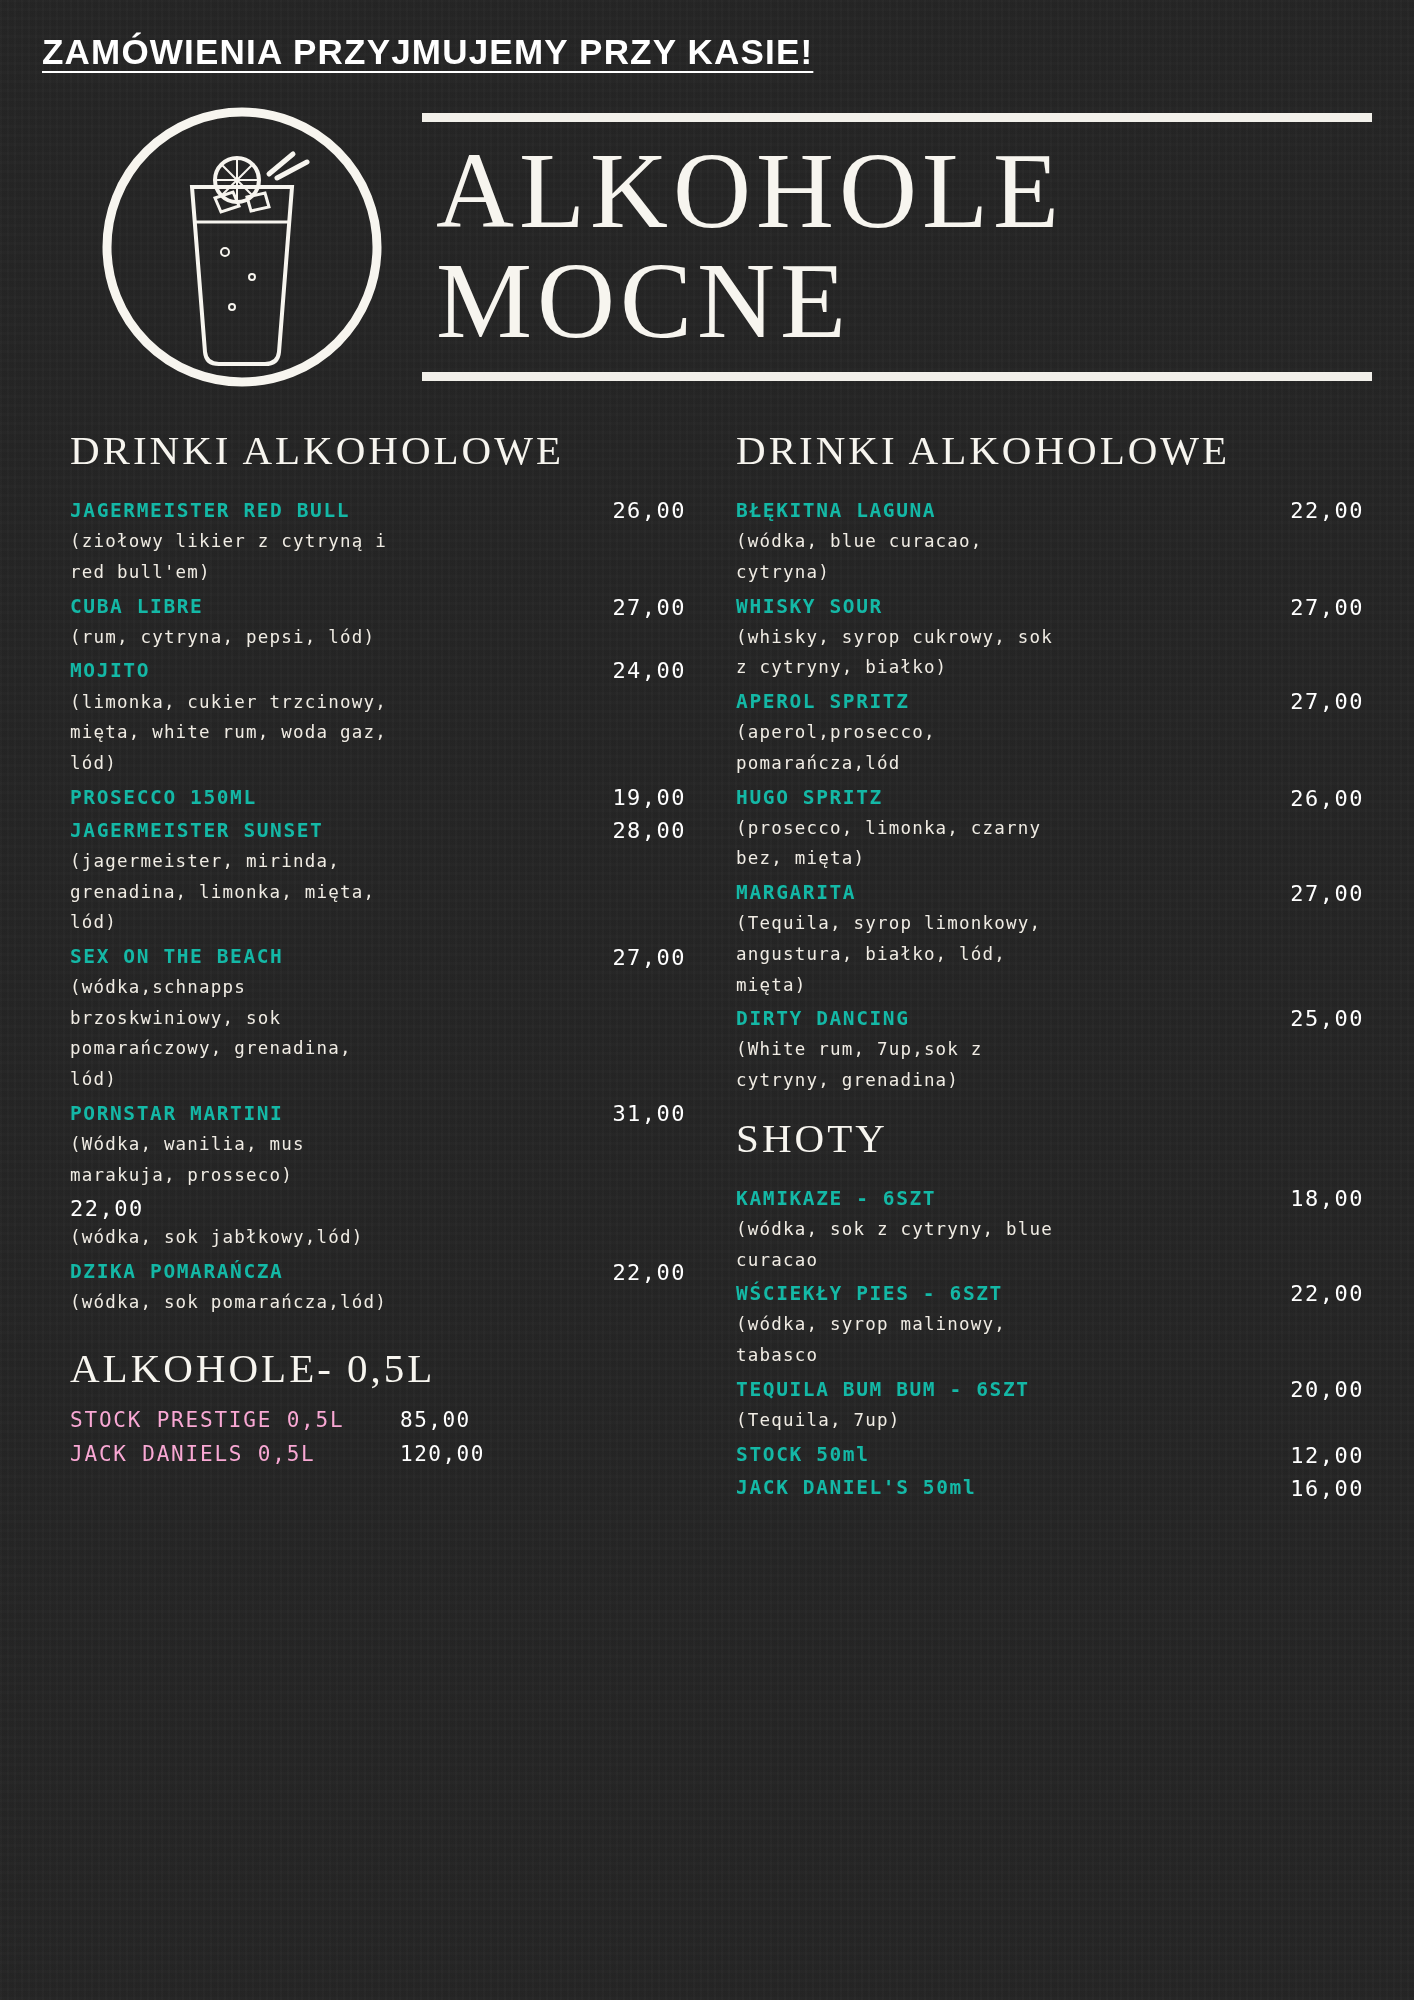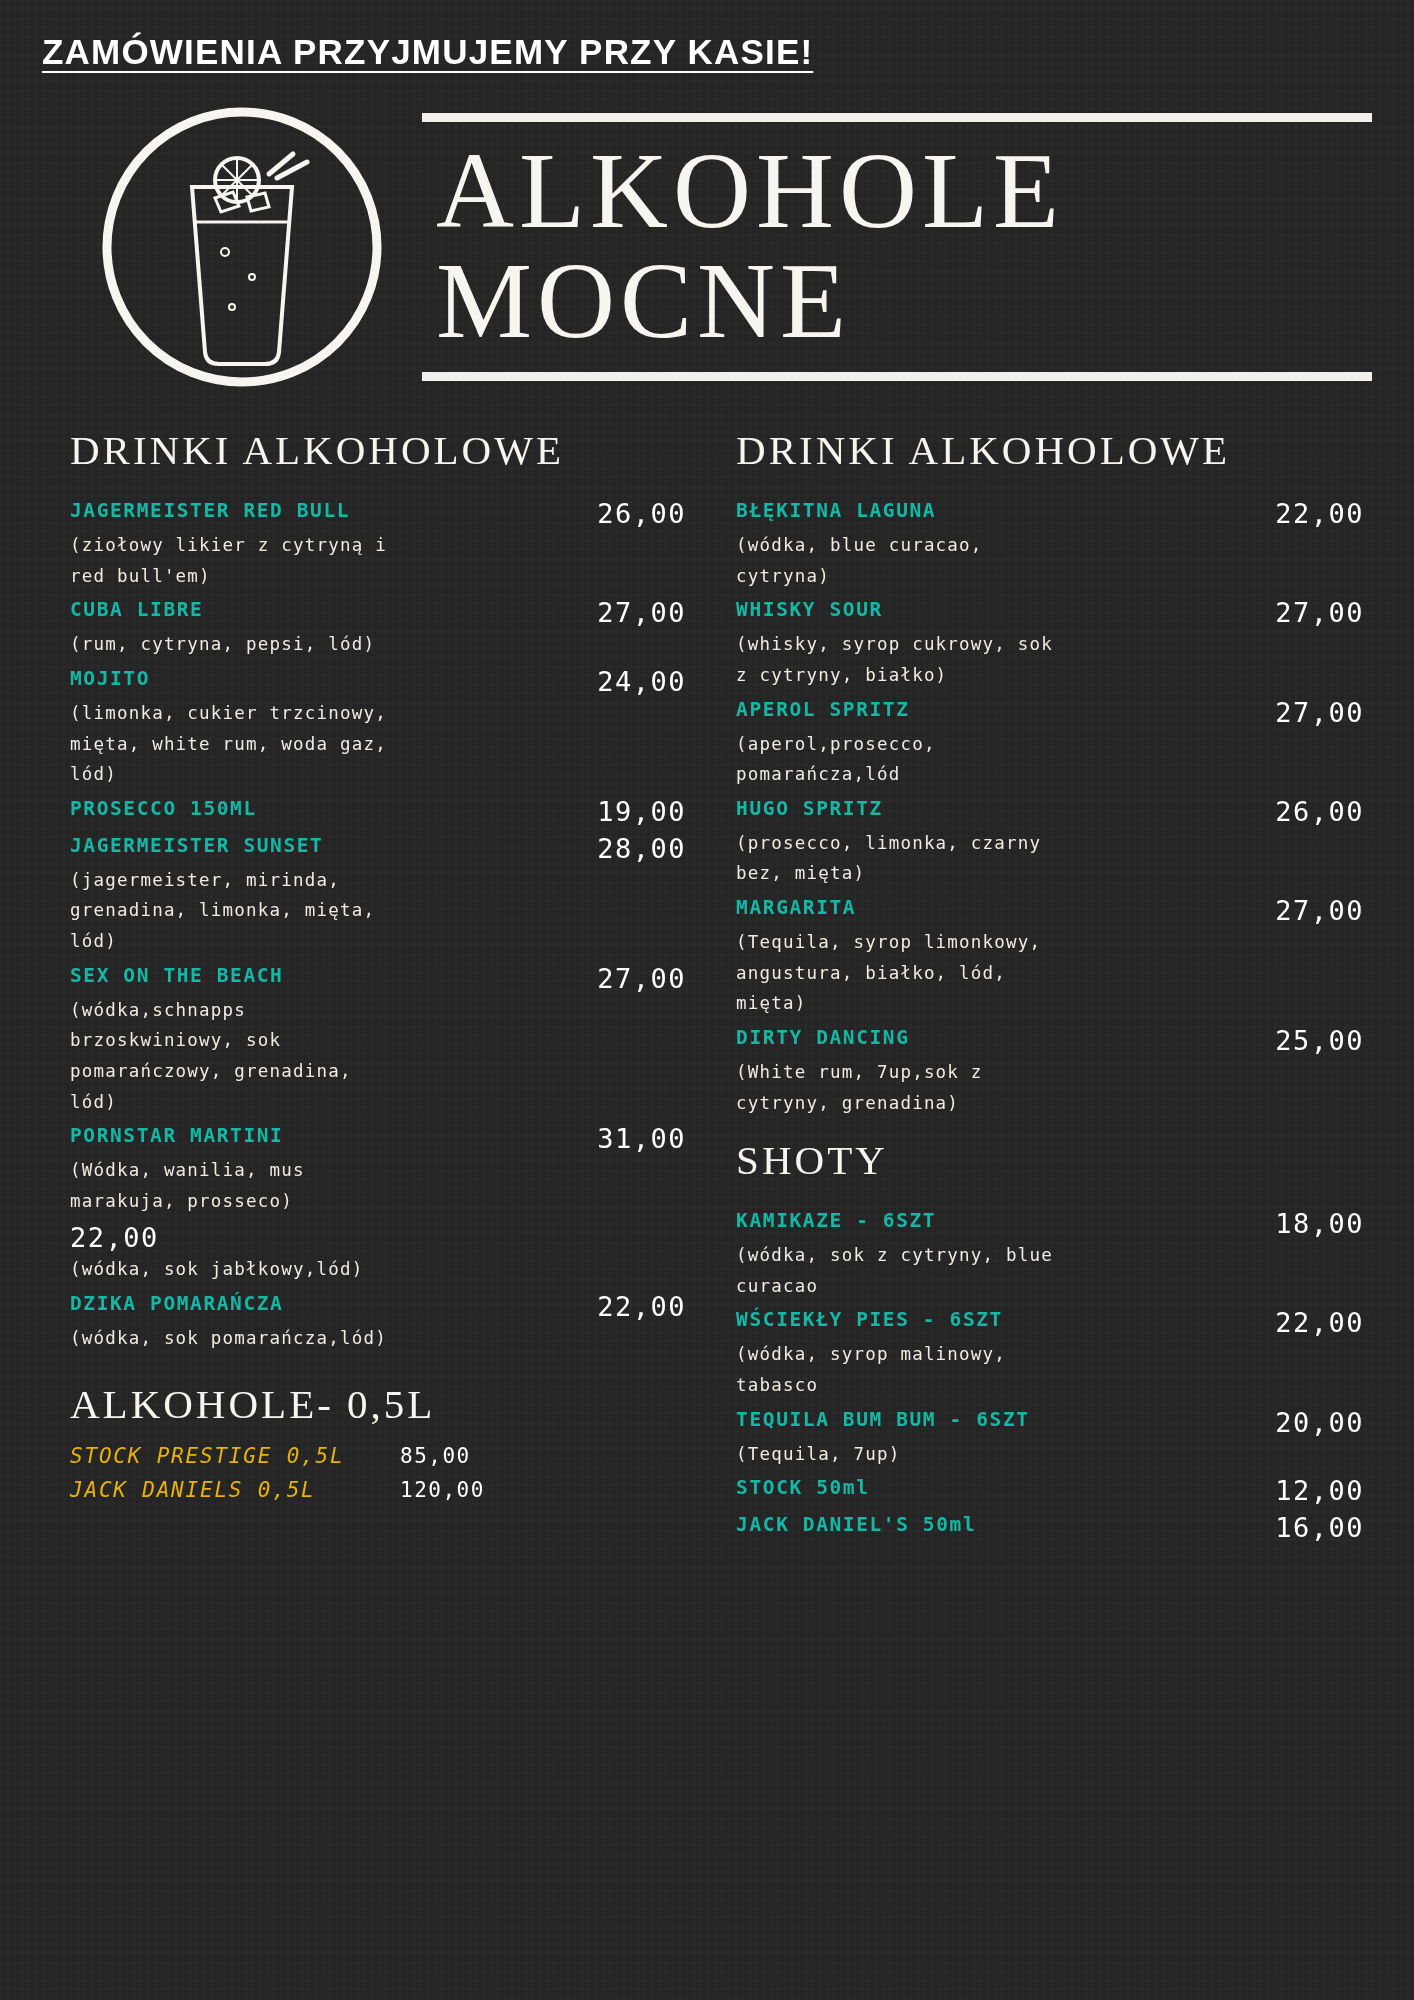--- a/index.html
+++ b/index.html
@@ -108,21 +108,21 @@
     font-size: 19.5px;
     letter-spacing: 1.6px;
     color: #14b8a6;
     font-weight: bold;
     flex: 1 1 auto;
     padding-right: 12px;
     line-height: 1.5;
   }
   .item-price {
     font-family: "DejaVu Sans Mono", monospace;
-    font-size: 27px;
+    font-size: 22px;
     letter-spacing: 1.5px;
     color: #ffffff;
     flex: 0 0 auto;
     white-space: nowrap;
     padding-top: 2px;
   }
   .item-desc {
     font-family: "DejaVu Sans Mono", monospace;
     font-size: 17.5px;
     letter-spacing: 1.2px;
@@ -139,23 +139,22 @@
   .bottle-row {
     display: flex;
     justify-content: flex-start;
     align-items: baseline;
     margin-bottom: 10px;
   }
   .bottle-name {
     font-family: "DejaVu Sans Mono", monospace;
     font-size: 21px;
     letter-spacing: 1.8px;
-    color: #eab308;
+    color: #f9a8d4;
     width: 330px;
-    font-style: italic;
   }
   .bottle-price {
     font-family: "DejaVu Sans Mono", monospace;
     font-size: 21px;
     letter-spacing: 1.5px;
     color: #ffffff;
   }
   .bottles { margin-top: 16px; }
   .section-title.bottles-title { margin-top: 26px; margin-bottom: 8px; }
 </style>

